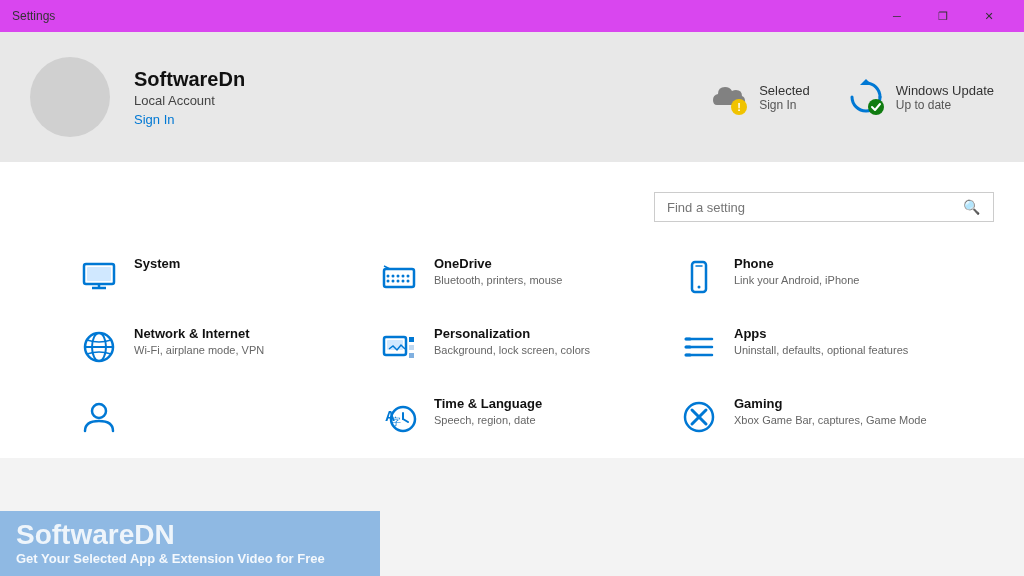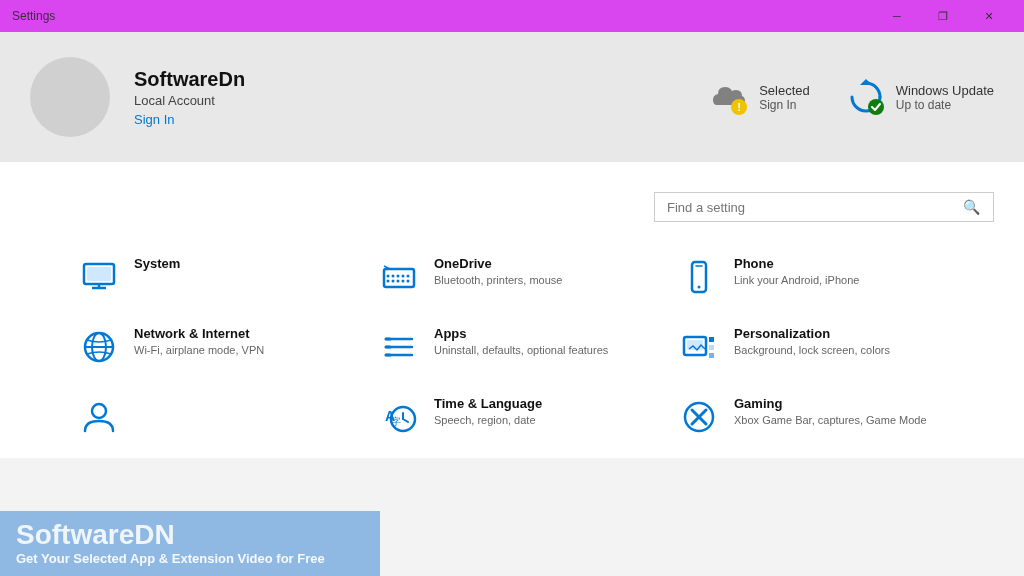--- a/index.html
+++ b/index.html
@@ -332,54 +332,54 @@
       </div>
       <div class="setting-text">
         <div class="setting-title">Network &amp; Internet</div>
         <div class="setting-desc">Wi-Fi, airplane mode, VPN</div>
       </div>
     </div>
 
     <div class="setting-item">
       <div class="setting-icon">
         <svg viewBox="0 0 36 36" fill="none" xmlns="http://www.w3.org/2000/svg">
+          <rect x="3" y="8" width="22" height="18" rx="2" stroke="#0078d4" stroke-width="2.5" fill="none"></rect>
+          <rect x="6" y="11" width="16" height="10" rx="1" fill="#d0e8ff"></rect>
+          <rect x="28" y="8" width="5" height="5" fill="#0078d4"></rect>
+          <rect x="28" y="16" width="5" height="5" fill="#c0d8f0"></rect>
+          <rect x="28" y="24" width="5" height="5" fill="#80b0e0"></rect>
+          <path d="M8 20 L12 17 L16 21 L20 16 L24 20" stroke="#0078d4" stroke-width="1.5" fill="none"></path>
+        </svg>
+      </div>
+      <div class="setting-text">
+        <div class="setting-title">Personalization</div>
+        <div class="setting-desc">Background, lock screen, colors</div>
+      </div>
+    </div>
+
+    <div class="setting-item">
+      <div class="setting-icon">
+        <svg viewBox="0 0 36 36" fill="none" xmlns="http://www.w3.org/2000/svg">
           <line x1="5" y1="10" x2="31" y2="10" stroke="#0078d4" stroke-width="2.5" stroke-linecap="round"></line>
           <line x1="5" y1="18" x2="31" y2="18" stroke="#0078d4" stroke-width="2.5" stroke-linecap="round"></line>
           <line x1="5" y1="26" x2="31" y2="26" stroke="#0078d4" stroke-width="2.5" stroke-linecap="round"></line>
           <line x1="5" y1="10" x2="9" y2="10" stroke="#0078d4" stroke-width="3" stroke-linecap="round"></line>
           <line x1="5" y1="18" x2="9" y2="18" stroke="#0078d4" stroke-width="3" stroke-linecap="round"></line>
           <line x1="5" y1="26" x2="9" y2="26" stroke="#0078d4" stroke-width="3" stroke-linecap="round"></line>
         </svg>
       </div>
       <div class="setting-text">
         <div class="setting-title">Apps</div>
         <div class="setting-desc">Uninstall, defaults, optional features</div>
       </div>
     </div>
 
     <div class="setting-item">
       <div class="setting-icon">
         <svg viewBox="0 0 36 36" fill="none" xmlns="http://www.w3.org/2000/svg">
-          <rect x="3" y="8" width="22" height="18" rx="2" stroke="#0078d4" stroke-width="2.5" fill="none"></rect>
-          <rect x="6" y="11" width="16" height="10" rx="1" fill="#d0e8ff"></rect>
-          <rect x="28" y="8" width="5" height="5" fill="#0078d4"></rect>
-          <rect x="28" y="16" width="5" height="5" fill="#c0d8f0"></rect>
-          <rect x="28" y="24" width="5" height="5" fill="#80b0e0"></rect>
-          <path d="M8 20 L12 17 L16 21 L20 16 L24 20" stroke="#0078d4" stroke-width="1.5" fill="none"></path>
-        </svg>
-      </div>
-      <div class="setting-text">
-        <div class="setting-title">Personalization</div>
-        <div class="setting-desc">Background, lock screen, colors</div>
-      </div>
-    </div>
-
-    <div class="setting-item">
-      <div class="setting-icon">
-        <svg viewBox="0 0 36 36" fill="none" xmlns="http://www.w3.org/2000/svg">
           <circle cx="18" cy="12" r="7" stroke="#0078d4" stroke-width="2.5" fill="none"></circle>
           <path d="M4 32 Q4 22 18 22 Q32 22 32 32" stroke="#0078d4" stroke-width="2.5" fill="none" stroke-linecap="round"></path>
         </svg>
       </div>
     </div>
 
     <div class="setting-item">
       <div class="setting-icon">
         <svg viewBox="0 0 36 36" fill="none" xmlns="http://www.w3.org/2000/svg">
 

